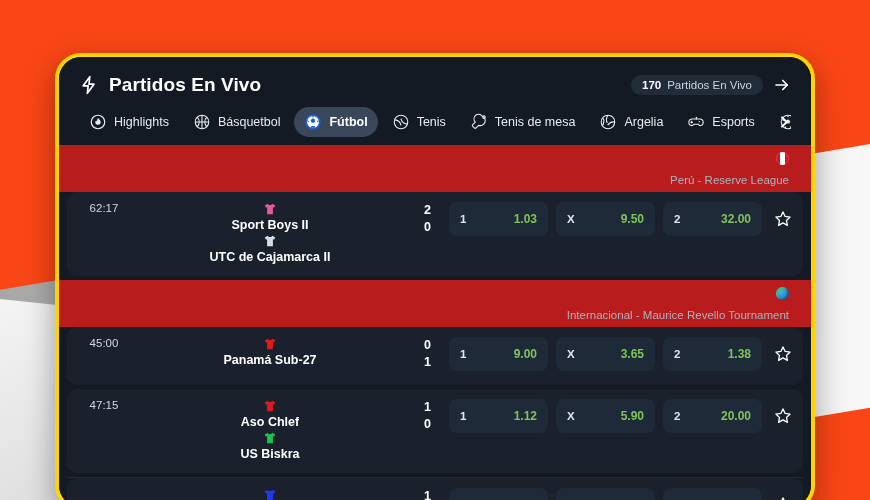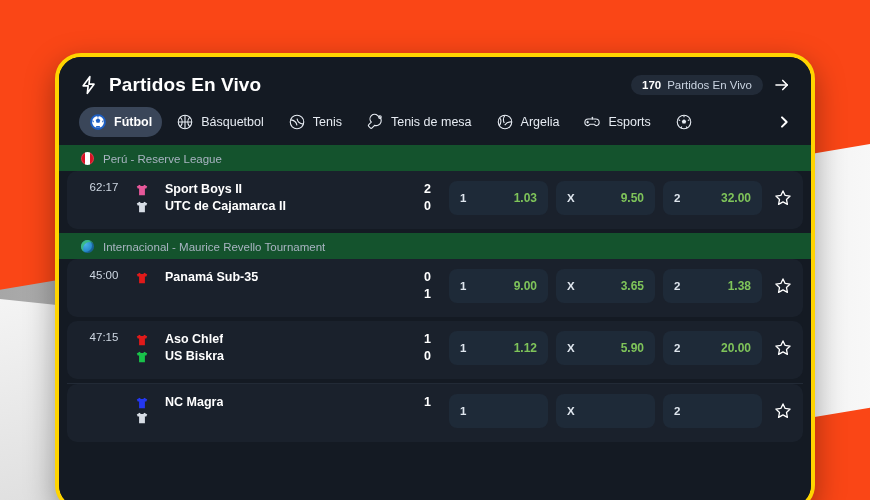--- a/index.html
+++ b/index.html
@@ -94,21 +94,22 @@
     width: 22px; height: 26px;
     display: flex; align-items: center; justify-content: center;
   }
   .tab-scroll svg { width: 16px; height: 16px; }
 
   
   .list { position: relative; }
   .league {
     display: flex; align-items: flex-end; gap: 9px;
     padding: 7px 22px 6px 22px;
-    background: #14532d;
+    background: #b91c1c;
+    flex-direction: column;
   }
   .league-flag {
     width: 13px; height: 13px; border-radius: 50%;
     flex: none; overflow: hidden; position: relative;
     box-shadow: inset 0 0 0 1px rgba(255,255,255,.18);
   }
   .league-name { color: #a9b4c2; font-size: 11.5px; }
 
   .match {
     display: flex; align-items: flex-start;
@@ -117,22 +118,23 @@
     margin: 0 8px 4px 8px;
     padding: 10px 10px 10px 6px;
     min-height: 58px;
   }
   .m-time {
     width: 62px; flex: none; text-align: center;
     color: #cfd8e3; font-size: 11.5px;
   }
   .m-teams { flex: 1 1 auto; min-width: 0; }
   .m-team {
-    display: flex; align-items: center; gap: 16px;
+    display: flex; align-items: center; gap: 1px;
     line-height: 17px;
+    flex-direction: column;
   }
   .jersey { width: 14px; height: 14px; display:block; flex: none; }
   .m-team-name {
     color: #ffffff; font-size: 12.5px; font-weight: bold;
     white-space: nowrap; overflow: hidden; text-overflow: ellipsis;
   }
   .m-scores { width: 26px; flex: none; text-align: right; }
   .m-score { color: #ffffff; font-size: 12.5px; font-weight: bold; line-height: 17px; }
 
   .m-odds { display: flex; align-items: center; gap: 8px; margin-left: 18px; flex: none; }
@@ -178,50 +180,59 @@
             <path d="M4 12 H19"></path>
               <path d="M13 6 L19 12 L13 18"></path>
           </svg>
         </span>
       </div>
     </div>
 
     <div class="tabs-wrap">
       <div class="tabs">
 
+        <div class="tab">
+          <span>
+            <svg class="ico" viewBox="0 0 24 24" fill="none" stroke="#e6ebf2" stroke-width="1.6">
+              <circle cx="12" cy="12" r="9"></circle>
+              <path d="M12 6.5c2.4 2.2 3.6 3.9 3.6 5.6a3.6 3.6 0 0 1-7.2 0c0-1 .5-1.9 1.3-2.6.1 1 .6 1.6 1.3 1.8-.4-1.6-.1-3.2 1-4.8z" fill="#e6ebf2" stroke="none"></path>
+            </svg>
+          </span>
+          <span>Highlights</span>
+        </div>
+
+        <div class="tab">
+          <span>
+            <svg class="ico" viewBox="0 0 24 24" fill="none" stroke="#e6ebf2" stroke-width="1.5">
+              <circle cx="12" cy="12" r="9"></circle>
+              <path d="M3 12h18M12 3v18M5.6 5.6c3.6 3.6 3.6 9.2 0 12.8M18.4 5.6c-3.6 3.6-3.6 9.2 0 12.8"></path>
+            </svg>
+          </span>
+          <span>Básquetbol</span>
+        </div>
 
         <div class="tab active">
           <span>
             <svg class="ico" viewBox="0 0 24 24">
               <circle cx="12" cy="12" r="9.2" fill="#ffffff"></circle>
               <circle cx="12" cy="12" r="9.2" fill="none" stroke="#1d5fc4" stroke-width="2.6"></circle>
               <path d="M12 7.1l3.1 2.3-1.2 3.7h-3.8L8.9 9.4z" fill="#1d5fc4"></path>
               <path d="M12 3.2l1.4 2.3h-2.8z" fill="#1d5fc4"></path>
               <path d="M4.3 9.6l2.4 1-1.3 2.4z" fill="#1d5fc4"></path>
               <path d="M19.7 9.6l-1.1 3.4-1.3-2.4z" fill="#1d5fc4"></path>
               <path d="M8.6 19.6l1.2-2.3h4.4l1.2 2.3z" fill="#1d5fc4"></path>
             </svg>
           </span>
           <span>Fútbol</span>
         </div>
 
         <div class="tab">
           <span>
             <svg class="ico" viewBox="0 0 24 24" fill="none" stroke="#e6ebf2" stroke-width="1.5">
               <circle cx="12" cy="12" r="9"></circle>
-              <path d="M3 12h18M12 3v18M5.6 5.6c3.6 3.6 3.6 9.2 0 12.8M18.4 5.6c-3.6 3.6-3.6 9.2 0 12.8"></path>
-            </svg>
-          </span>
-          <span>Básquetbol</span>
-        </div>
-
-        <div class="tab">
-          <span>
-            <svg class="ico" viewBox="0 0 24 24" fill="none" stroke="#e6ebf2" stroke-width="1.5">
-              <circle cx="12" cy="12" r="9"></circle>
               <path d="M3.6 9.2c4.5.4 7.6 3 8.4 7.3M20.4 14.8c-4.5-.4-7.6-3-8.4-7.3"></path>
             </svg>
           </span>
           <span>Tenis</span>
         </div>
 
         <div class="tab">
           <span>
             <svg class="ico" viewBox="0 0 24 24" fill="none" stroke="#e6ebf2" stroke-width="1.5" stroke-linecap="round">
               <path d="M15.6 3.6a6 6 0 0 0-8.5 8.5l-3.4 3.4a1.7 1.7 0 0 0 0 2.4l2 2a1.7 1.7 0 0 0 2.4 0l3.4-3.4a6 6 0 0 0 4.1-12.9z"></path>
@@ -327,21 +338,21 @@
         <span class="league-name">Internacional - Maurice Revello Tournament</span>
       </div>
 
       <div class="match">
         <div class="m-time">45:00</div>
         <div class="m-teams">
           <div class="m-team">
             <svg class="jersey" viewBox="0 0 24 24">
               <path d="M8 3L3 6l2 4 2-1v12h10V9l2 1 2-4-5-3-2 2h-4z" fill="#e01a1a"></path>
             </svg>
-            <span class="m-team-name">Panamá Sub-35</span>
+            <span class="m-team-name">Panamá Sub-27</span>
           </div>
         </div>
         <div class="m-scores">
           <div class="m-score">0</div>
           <div class="m-score">1</div>
         </div>
         <div class="m-odds">
           <div class="odd">
             <span class="odd-k">1</span>
             <span class="odd-v">9.00</span>

